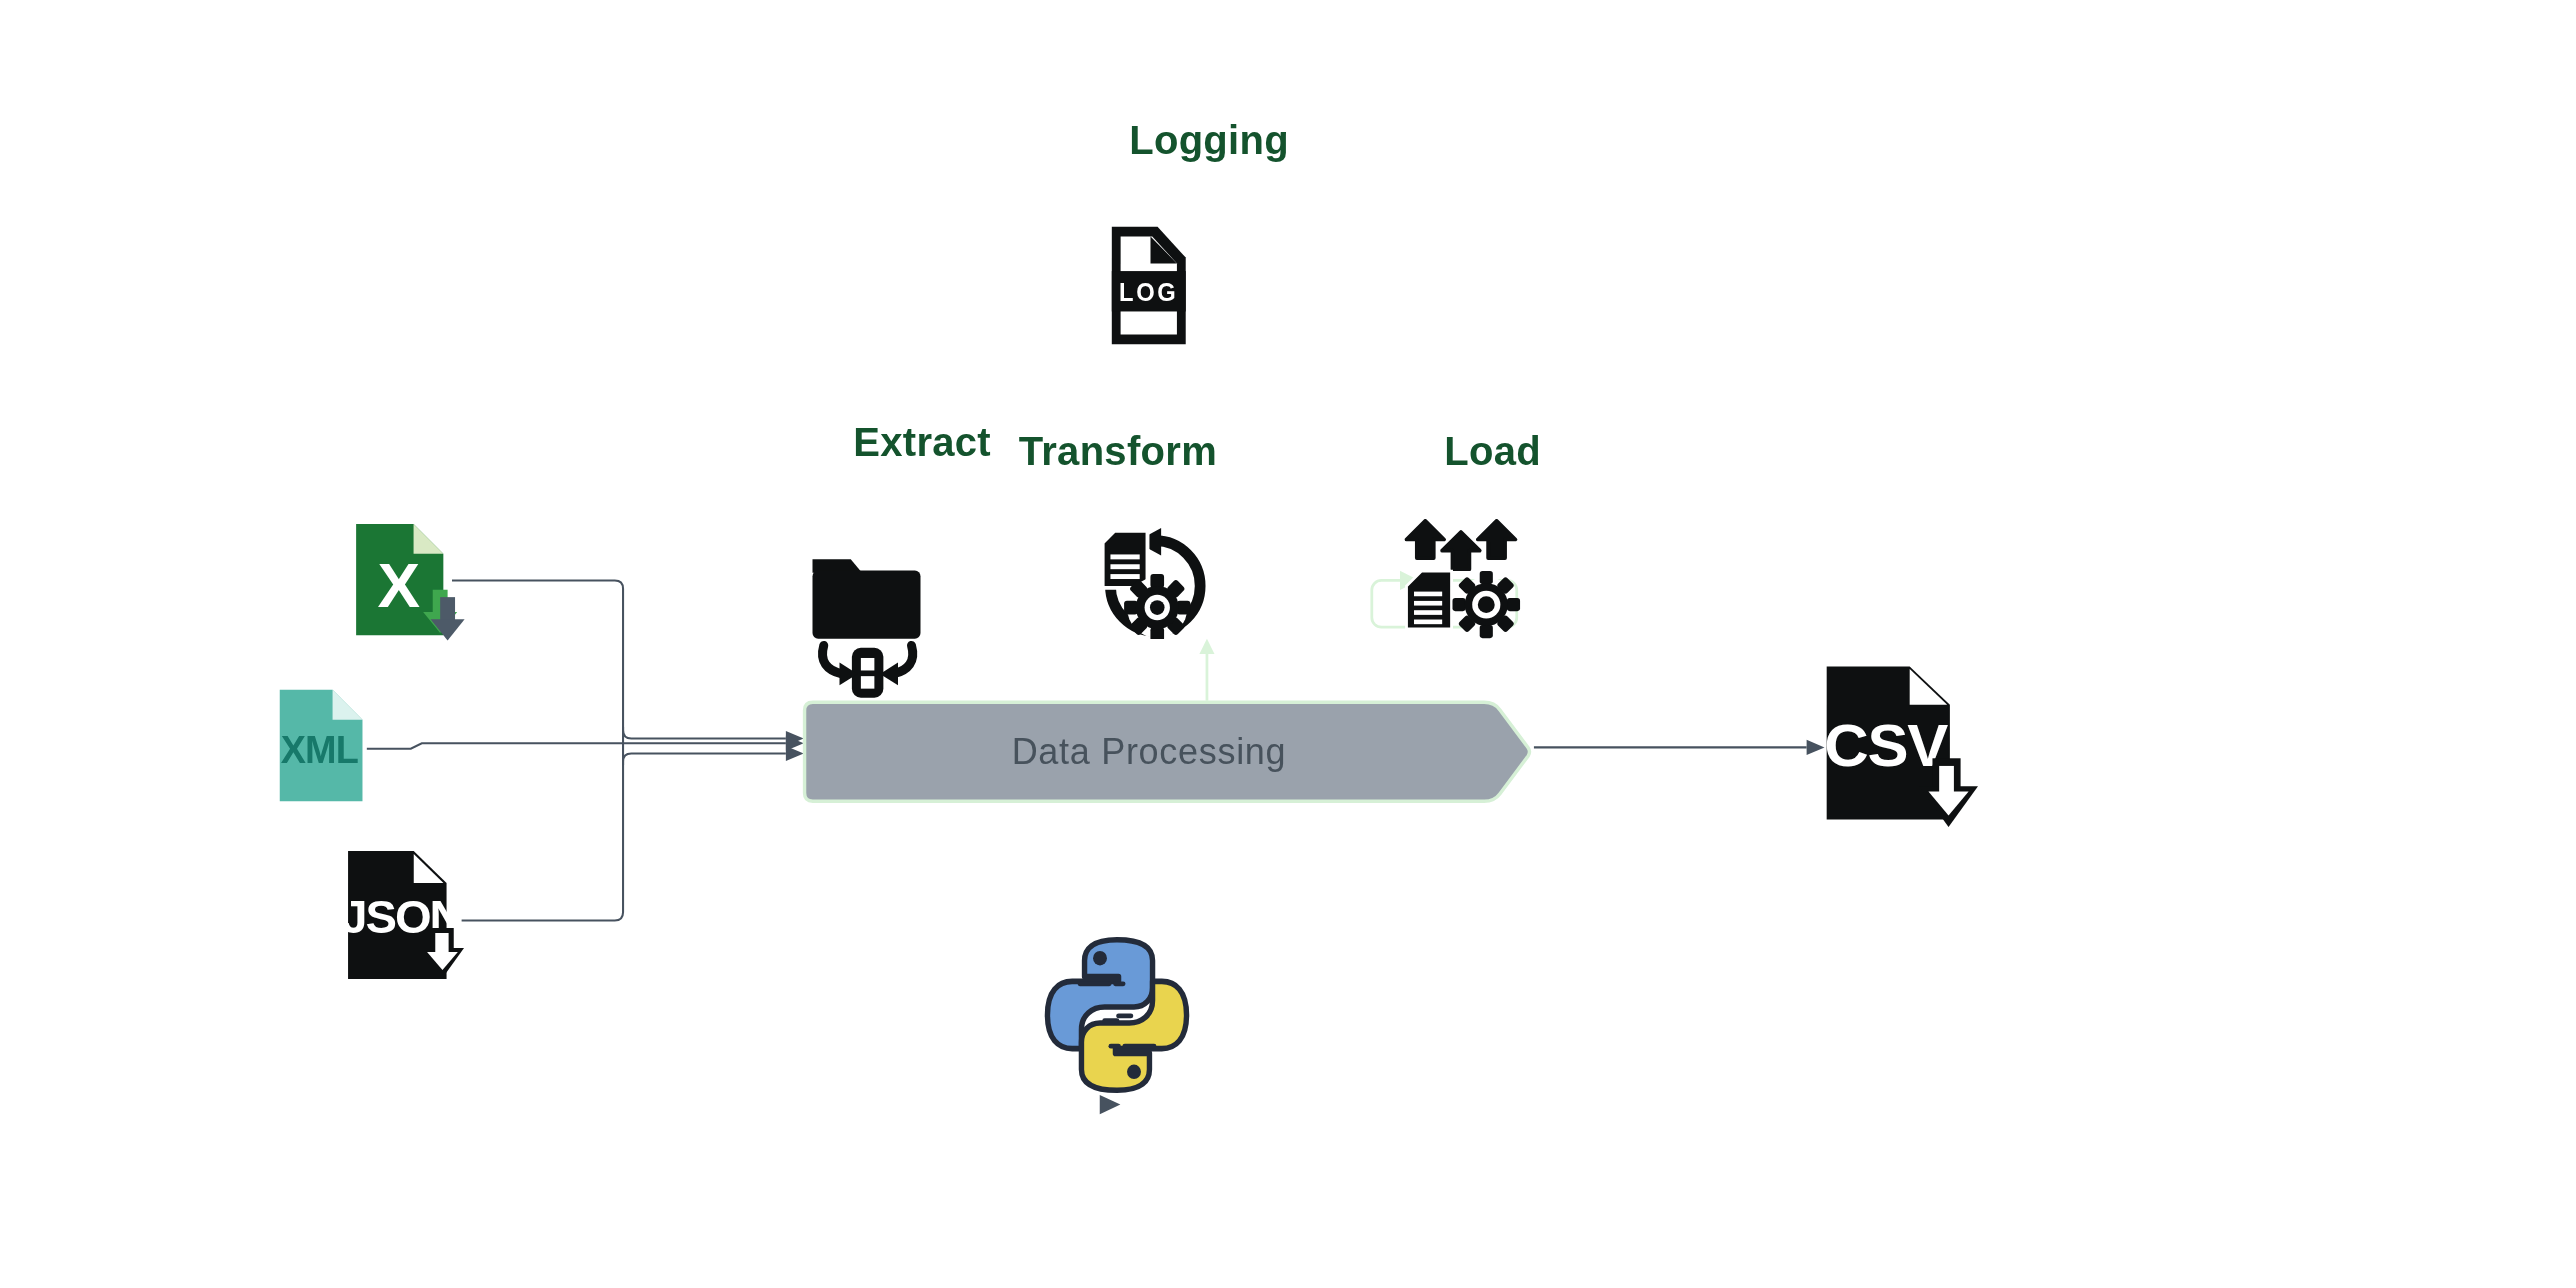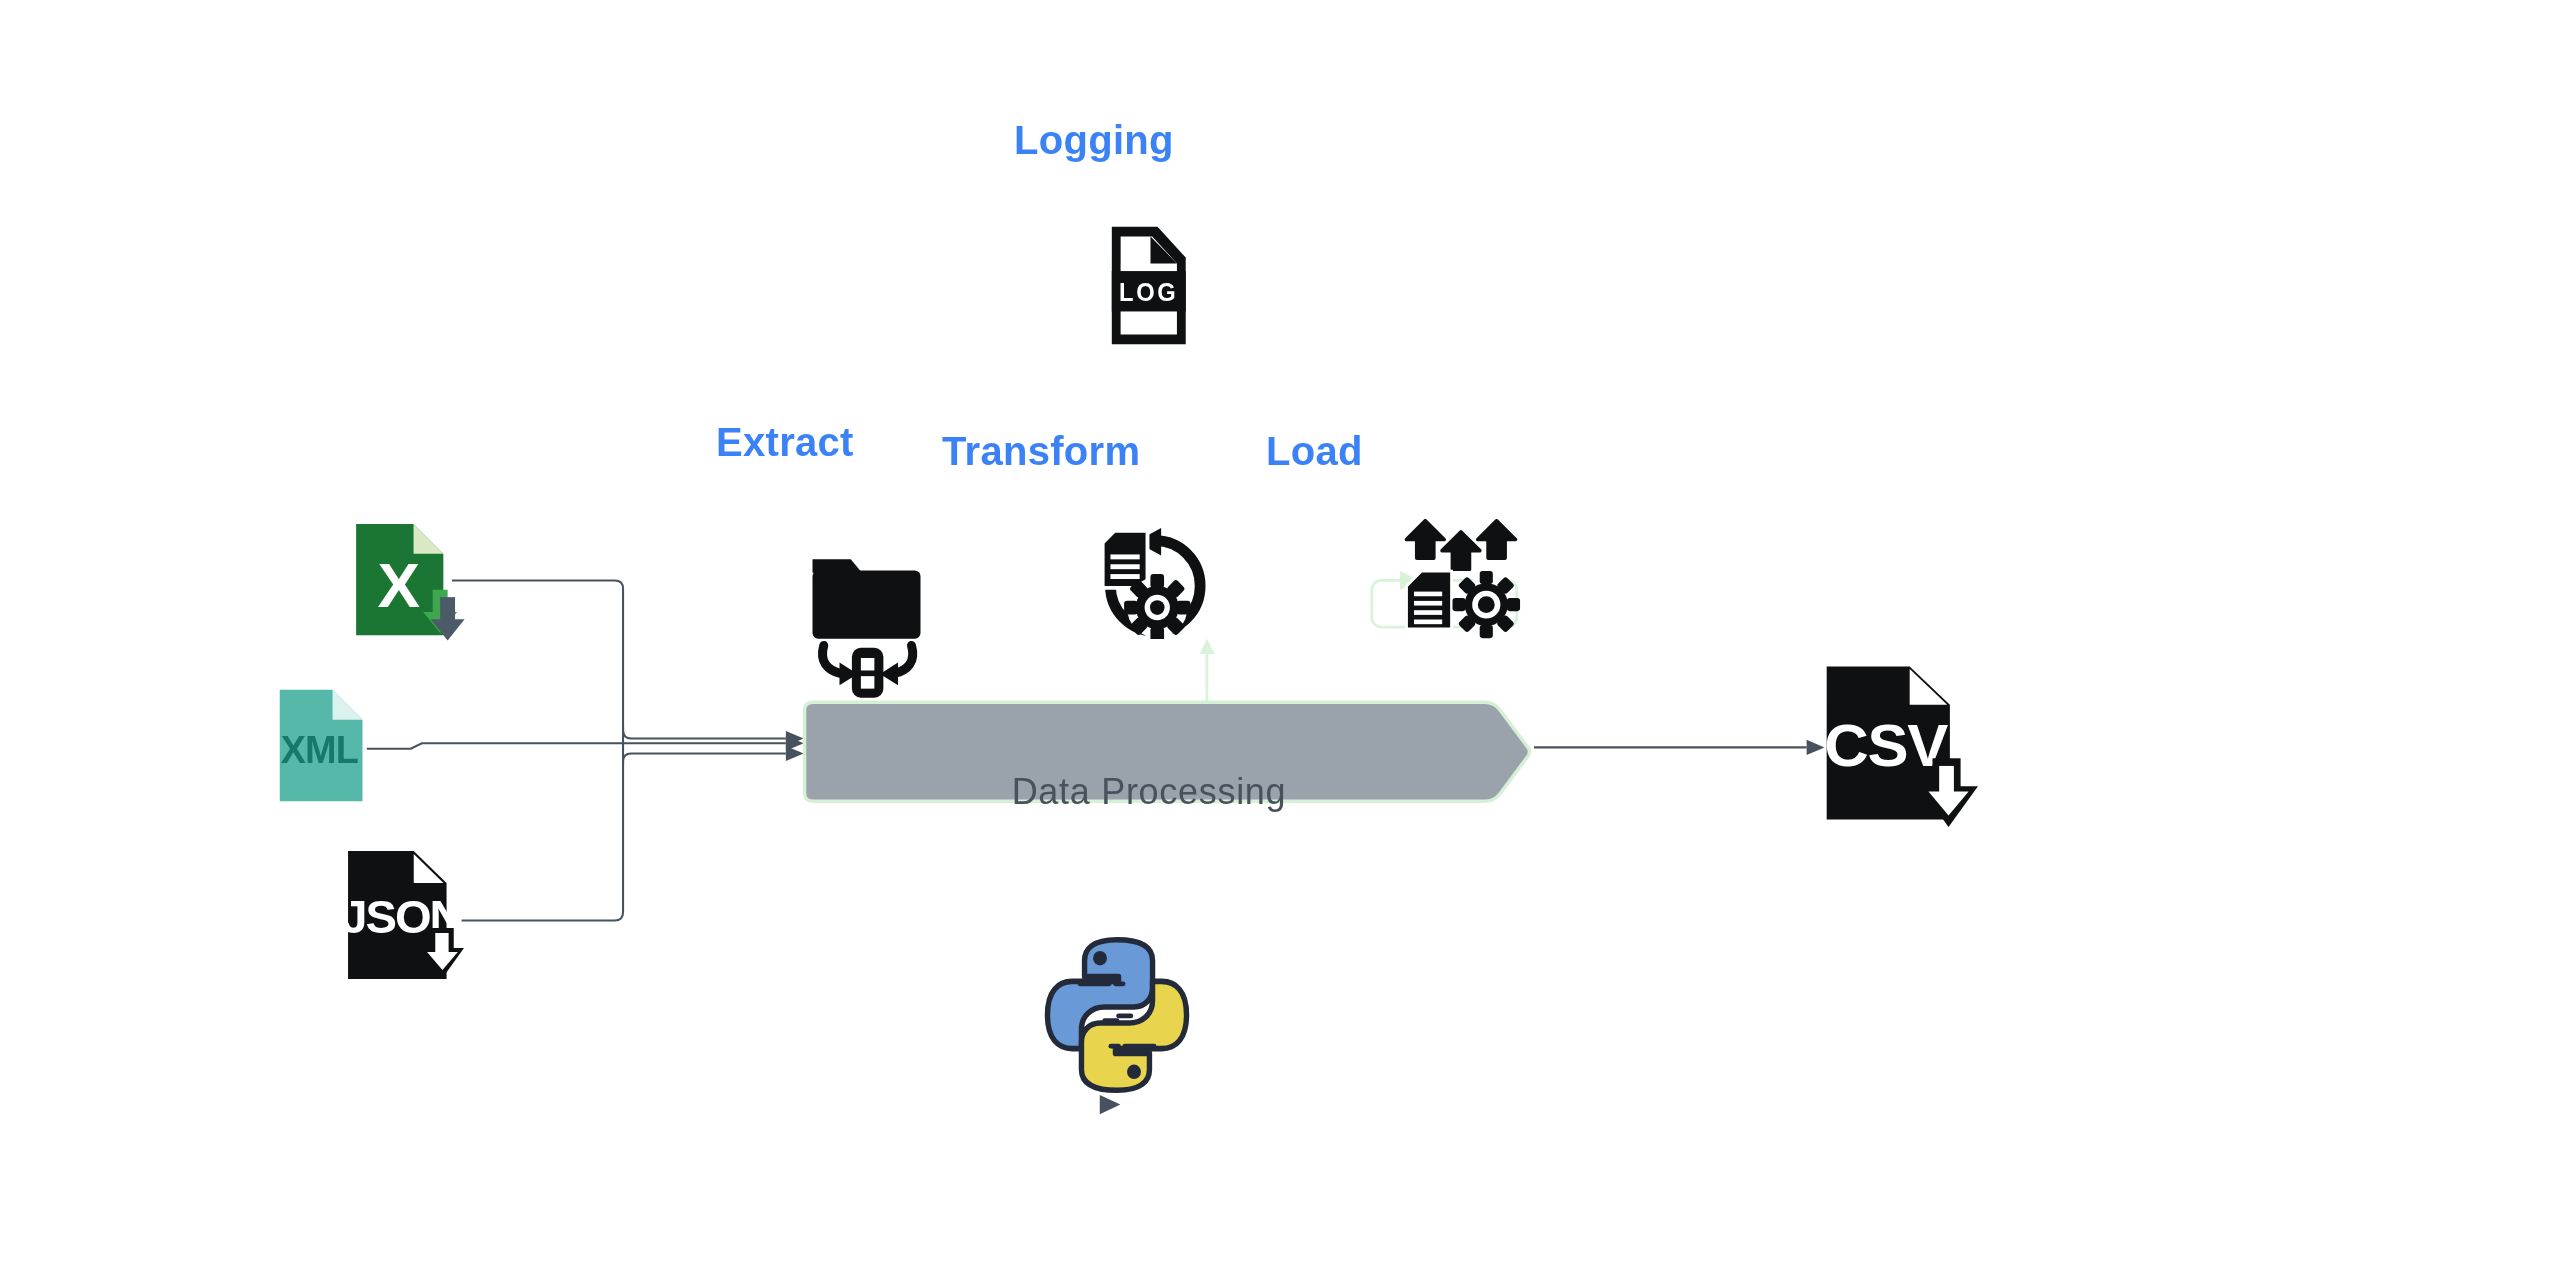--- a/index.html
+++ b/index.html
@@ -7,34 +7,33 @@
     position:relative;
     width:2576px;height:1288px;
     background:#ffffff;
     overflow:hidden;
     font-family:"Liberation Sans", sans-serif;
   }
   .abs{position:absolute;}
   .stage-label{
     position:absolute;
     width:275px;
-    text-align:left;
+    text-align:right;
     font-size:40px;
     font-weight:700;
-    color:#3b82f6;
+    color:#14532d;
     letter-spacing:0.3px;
   }
   .process-label{
     position:absolute;
     left:804px;top:702px;width:690px;height:99px;
     display:flex;align-items:center;justify-content:center;
     font-size:36px;
     color:#47525c;
     letter-spacing:0.7px;
-    margin-top:40px;
   }
   svg{display:block;}
   svg text{font-family:"Liberation Sans", sans-serif;font-weight:bold;}
   .edges{position:absolute;left:0;top:0;}
 </style>
 </head>
 <body>
 
 <div class="canvas">
 

